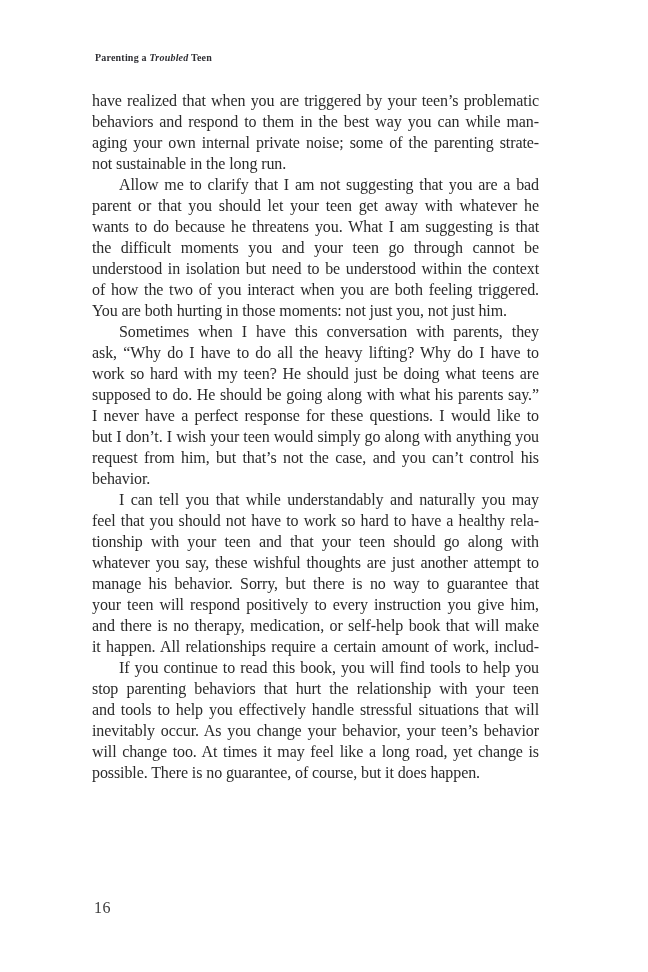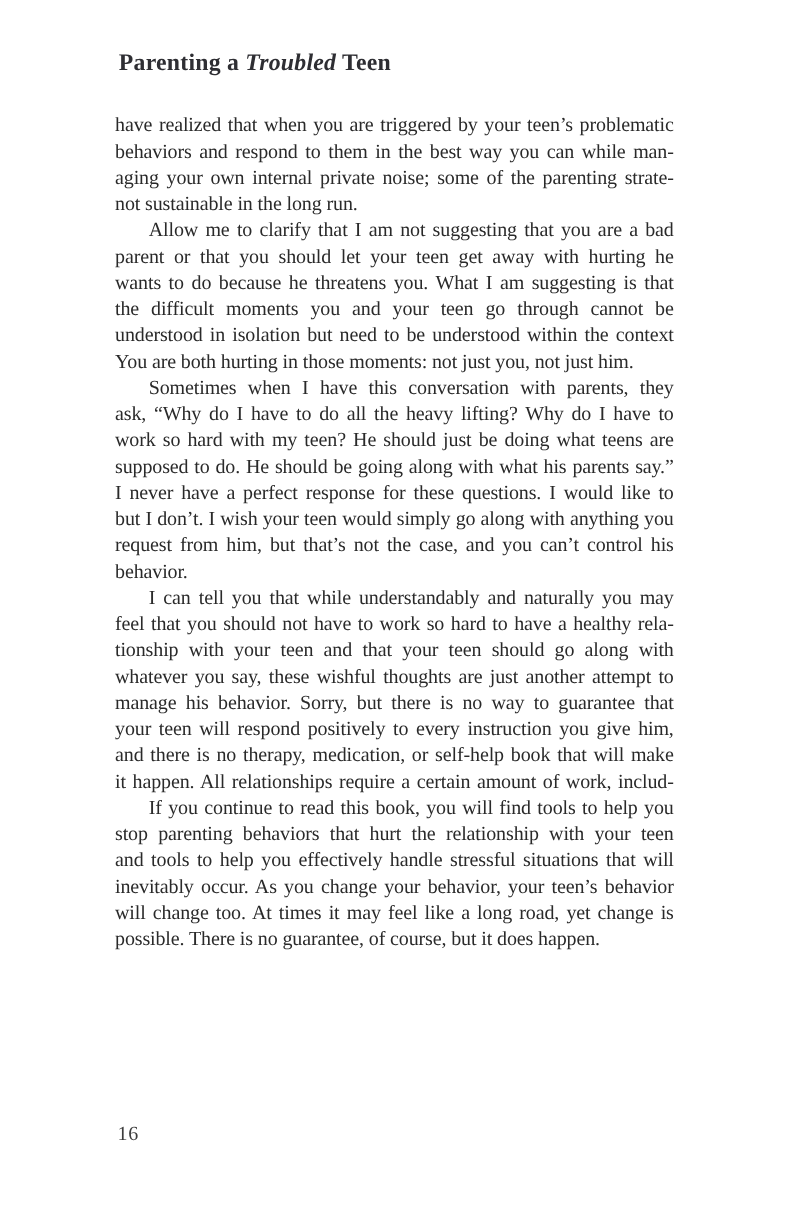--- a/index.html
+++ b/index.html
@@ -9,22 +9,22 @@
     width: 648px;
     height: 972px;
     background: #ffffff;
     font-family: "Liberation Serif", serif;
     color: #2a2a2a;
     overflow: hidden;
   }
   .running-head {
     position: absolute;
     left: 95px;
-    top: 40px;
-    font-size: 19px;
+    top: 52px;
+    font-size: 10px;
     font-weight: bold;
     letter-spacing: 0.2px;
     color: #2e2e33;
     white-space: pre;
   }
   .running-head .it { font-style: italic; }
   .body-text {
     position: absolute;
     left: 92px;
     top: 90px;
@@ -65,24 +65,25 @@
 
     <p class="para">
       <span class="line">have realized that when you are triggered by your teen’s problematic</span>
       <span class="line">behaviors and respond to them in the best way you can while man-</span>
       <span class="line">aging your own internal private noise; some of the parenting strate-</span>
       <span class="line last">not sustainable in the long run.</span>
     </p>
 
     <p class="para">
       <span class="line indent">Allow me to clarify that I am not suggesting that you are a bad</span>
-      <span class="line">parent or that you should let your teen get away with hurting he</span>
+      <span class="line">parent or that you should let your teen get away with whatever he</span>
       <span class="line">wants to do because he threatens you. What I am suggesting is that</span>
       <span class="line">the difficult moments you and your teen go through cannot be</span>
       <span class="line">understood in isolation but need to be understood within the context</span>
+      <span class="line">of how the two of you interact when you are both feeling triggered.</span>
       <span class="line last">You are both hurting in those moments: not just you, not just him.</span>
     </p>
 
     <p class="para">
       <span class="line indent">Sometimes when I have this conversation with parents, they</span>
       <span class="line">ask, “Why do I have to do all the heavy lifting? Why do I have to</span>
       <span class="line">work so hard with my teen? He should just be doing what teens are</span>
       <span class="line">supposed to do. He should be going along with what his parents say.”</span>
       <span class="line">I never have a perfect response for these questions. I would like to</span>
       <span class="line">but I don’t. I wish your teen would simply go along with anything you</span>

